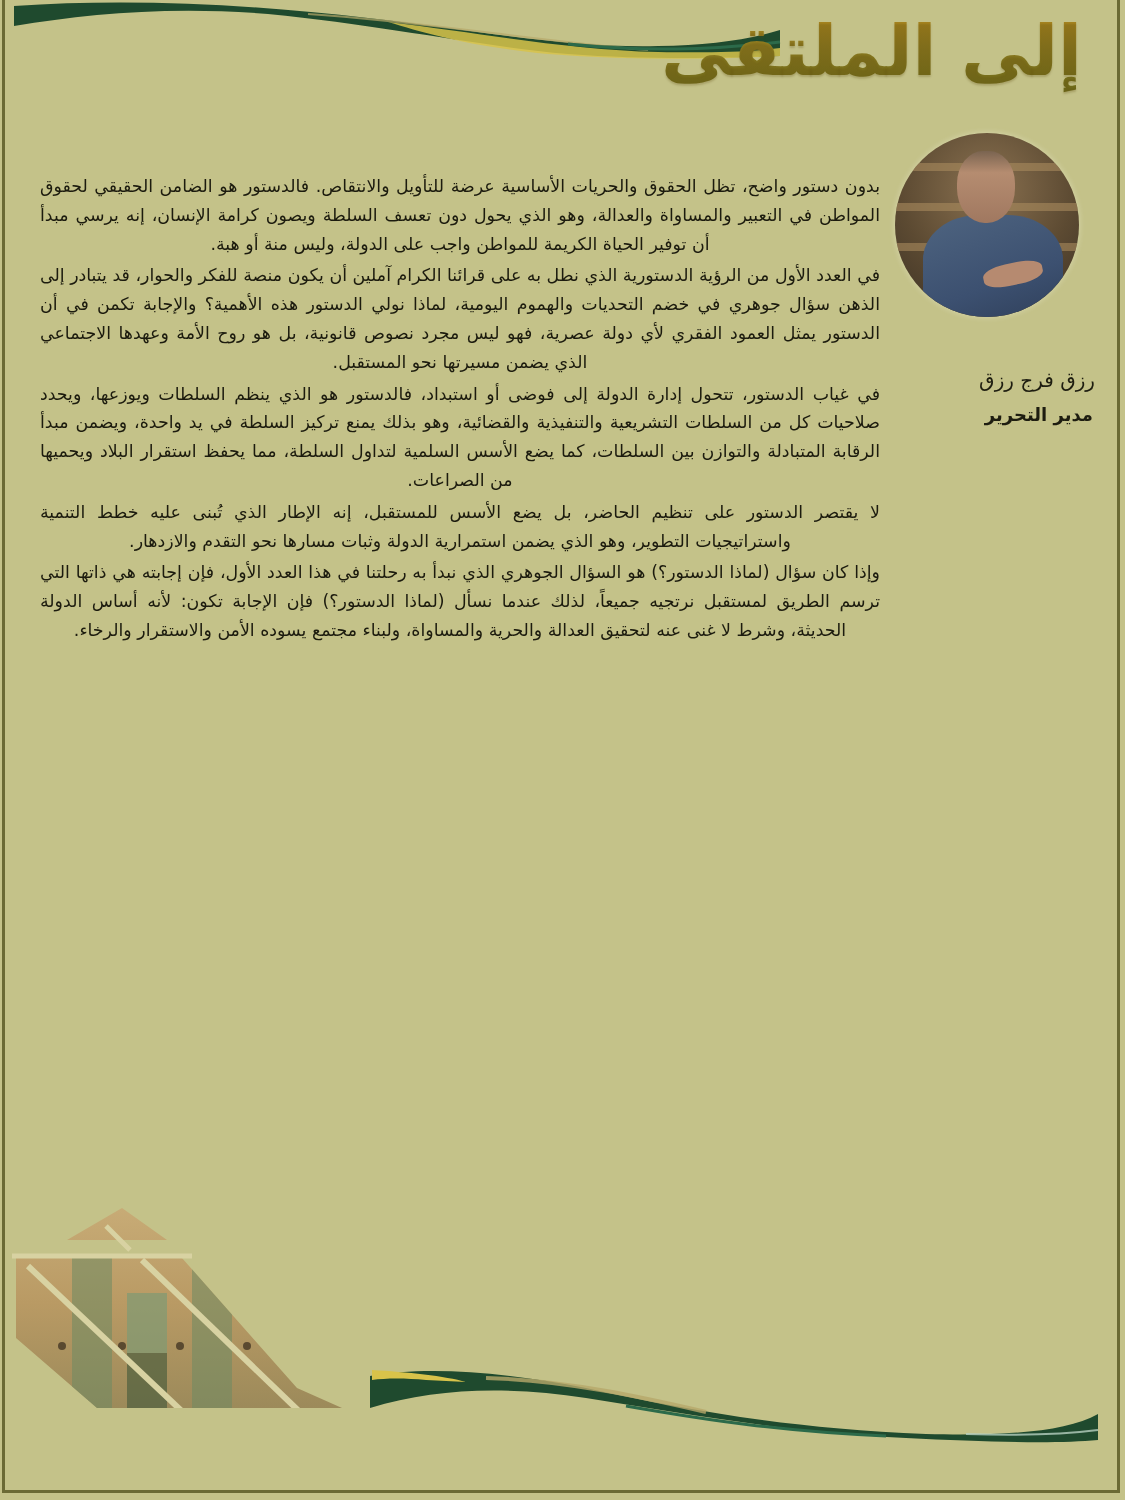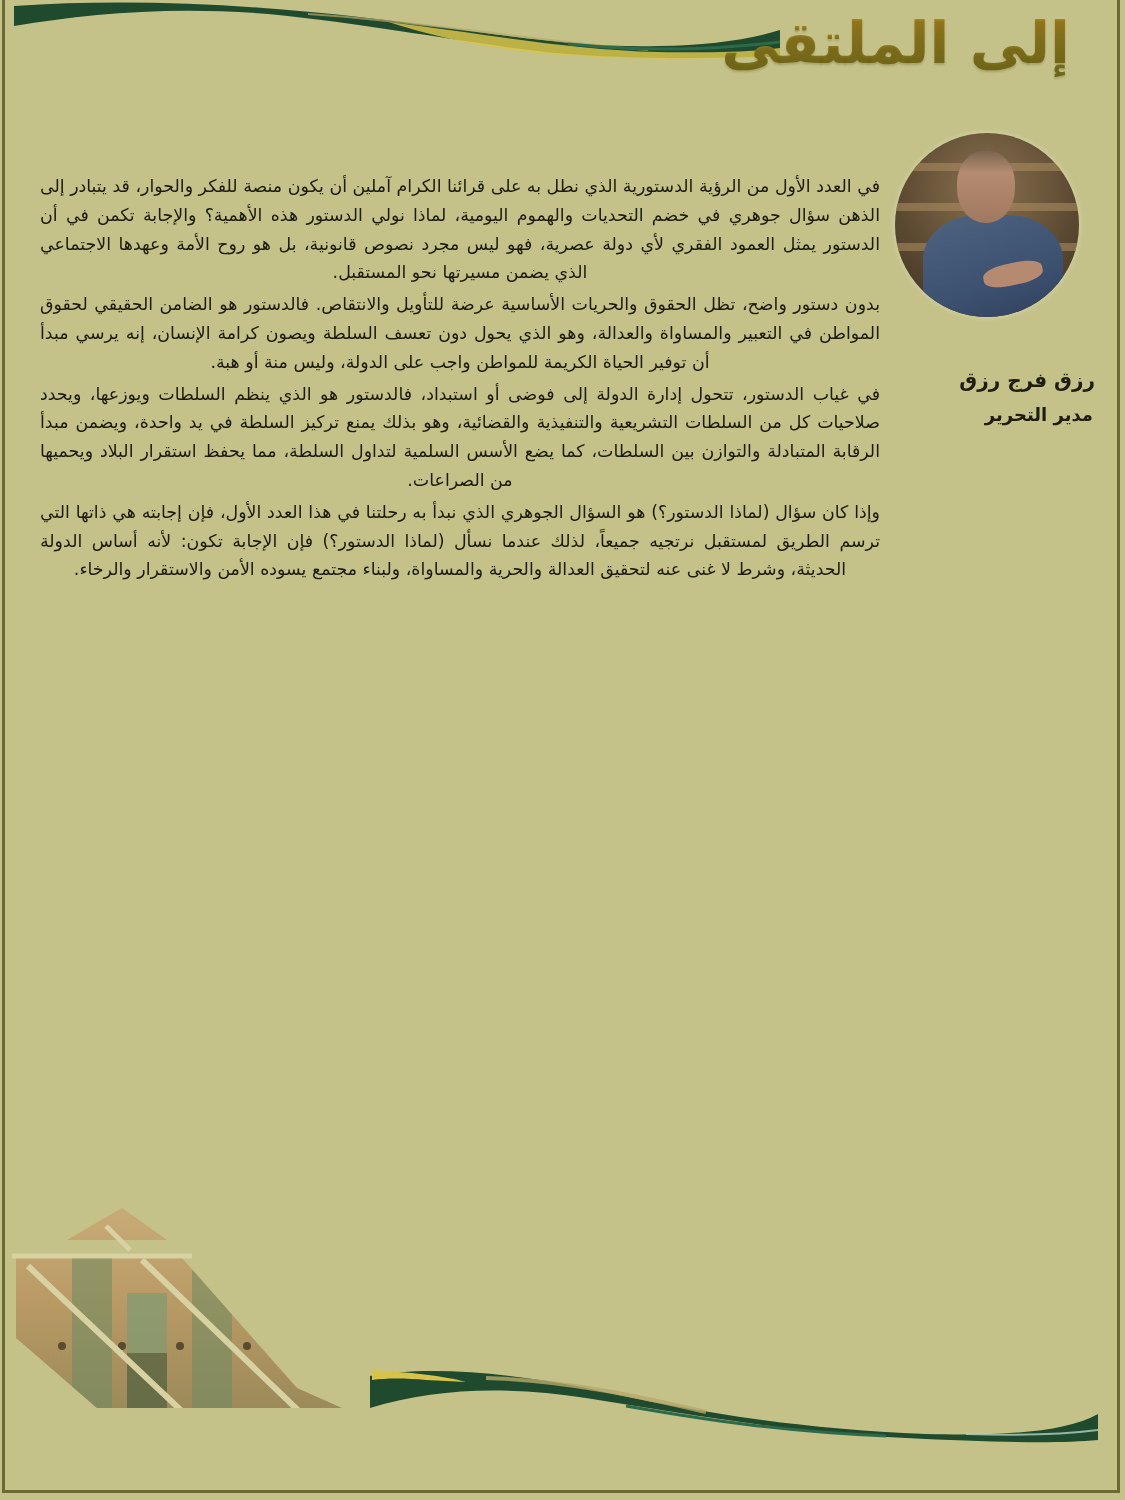--- a/index.html
+++ b/index.html
@@ -35,24 +35,24 @@
       height: 64px;
     }
     .ribbon-bottom {
       left: 366px;
       top: 1358px;
       width: 740px;
       height: 90px;
     }
     .section-title {
       position: absolute;
-      right: 55px;
+      right: 43px;
       top: 6px;
       font-family: "DejaVu Sans", sans-serif;
-      font-size: 58px;
+      font-size: 70px;
       font-weight: bold;
       color: #8a6a18;
       background: linear-gradient(180deg, #b58a1f 0%, #8c7a20 45%, #6a6a1a 100%);
       -webkit-background-clip: text;
       background-clip: text;
       -webkit-text-fill-color: transparent;
       text-shadow: 0 2px 2px rgba(90,70,10,0.25);
       letter-spacing: 1px;
       line-height: 1.3;
     }
@@ -100,21 +100,21 @@
       height: 22px;
       border-radius: 40%;
       background: #b68a70;
       transform: rotate(-12deg);
     }
     .author-name {
       position: absolute;
       right: 30px;
       top: 368px;
       font-size: 20px;
-      font-weight: bold;
+      font-weight: normal;
       color: #1e1d10;
       text-align: right;
     }
     .author-role {
       position: absolute;
       right: 32px;
       top: 404px;
       font-size: 18px;
       font-weight: bold;
       color: #1e1d10;
@@ -163,23 +163,24 @@
   <div class="shelf" style="top:110px"></div>
   <div class="torso"></div>
   <div class="head"></div>
   <div class="hand"></div>
 </div>
 
 <div class="author-name">رزق فرج رزق</div>
 <div class="author-role">مدير التحرير</div>
 
 <div class="article">
+  <p>بدون دستور واضح، تظل الحقوق والحريات الأساسية عرضة للتأويل والانتقاص. فالدستور هو الضامن الحقيقي لحقوق المواطن في التعبير والمساواة والعدالة، وهو الذي يحول دون تعسف السلطة ويصون كرامة الإنسان، إنه يرسي مبدأ أن توفير الحياة الكريمة للمواطن واجب على الدولة، وليس منة أو هبة.</p>
   <p>في العدد الأول من الرؤية الدستورية الذي نطل به على قرائنا الكرام آملين أن يكون منصة للفكر والحوار، قد يتبادر إلى الذهن سؤال جوهري في خضم التحديات والهموم اليومية، لماذا نولي الدستور هذه الأهمية؟ والإجابة تكمن في أن الدستور يمثل العمود الفقري لأي دولة عصرية، فهو ليس مجرد نصوص قانونية، بل هو روح الأمة وعهدها الاجتماعي الذي يضمن مسيرتها نحو المستقبل.</p>
-  <p>بدون دستور واضح، تظل الحقوق والحريات الأساسية عرضة للتأويل والانتقاص. فالدستور هو الضامن الحقيقي لحقوق المواطن في التعبير والمساواة والعدالة، وهو الذي يحول دون تعسف السلطة ويصون كرامة الإنسان، إنه يرسي مبدأ أن توفير الحياة الكريمة للمواطن واجب على الدولة، وليس منة أو هبة.</p>
   <p>في غياب الدستور، تتحول إدارة الدولة إلى فوضى أو استبداد، فالدستور هو الذي ينظم السلطات ويوزعها، ويحدد صلاحيات كل من السلطات التشريعية والتنفيذية والقضائية، وهو بذلك يمنع تركيز السلطة في يد واحدة، ويضمن مبدأ الرقابة المتبادلة والتوازن بين السلطات، كما يضع الأسس السلمية لتداول السلطة، مما يحفظ استقرار البلاد ويحميها من الصراعات.</p>
+  <p>لا يقتصر الدستور على تنظيم الحاضر، بل يضع الأسس للمستقبل، إنه الإطار الذي تُبنى عليه خطط التنمية واستراتيجيات التطوير، وهو الذي يضمن استمرارية الدولة وثبات مسارها نحو التقدم والازدهار.</p>
   <p>وإذا كان سؤال (لماذا الدستور؟) هو السؤال الجوهري الذي نبدأ به رحلتنا في هذا العدد الأول، فإن إجابته هي ذاتها التي ترسم الطريق لمستقبل نرتجيه جميعاً، لذلك عندما نسأل (لماذا الدستور؟) فإن الإجابة تكون: لأنه أساس الدولة الحديثة، وشرط لا غنى عنه لتحقيق العدالة والحرية والمساواة، ولبناء مجتمع يسوده الأمن والاستقرار والرخاء.</p>
 </div>
 
 <svg class="building-graphic" viewBox="0 0 330 210">
   <defs>
     <linearGradient id="bldg" x1="0" y1="0" x2="0" y2="1">
       <stop offset="0" stop-color="#c9ad78"></stop>
       <stop offset="0.5" stop-color="#b99a64"></stop>
       <stop offset="1" stop-color="#9c8a5a"></stop>
     </linearGradient>

